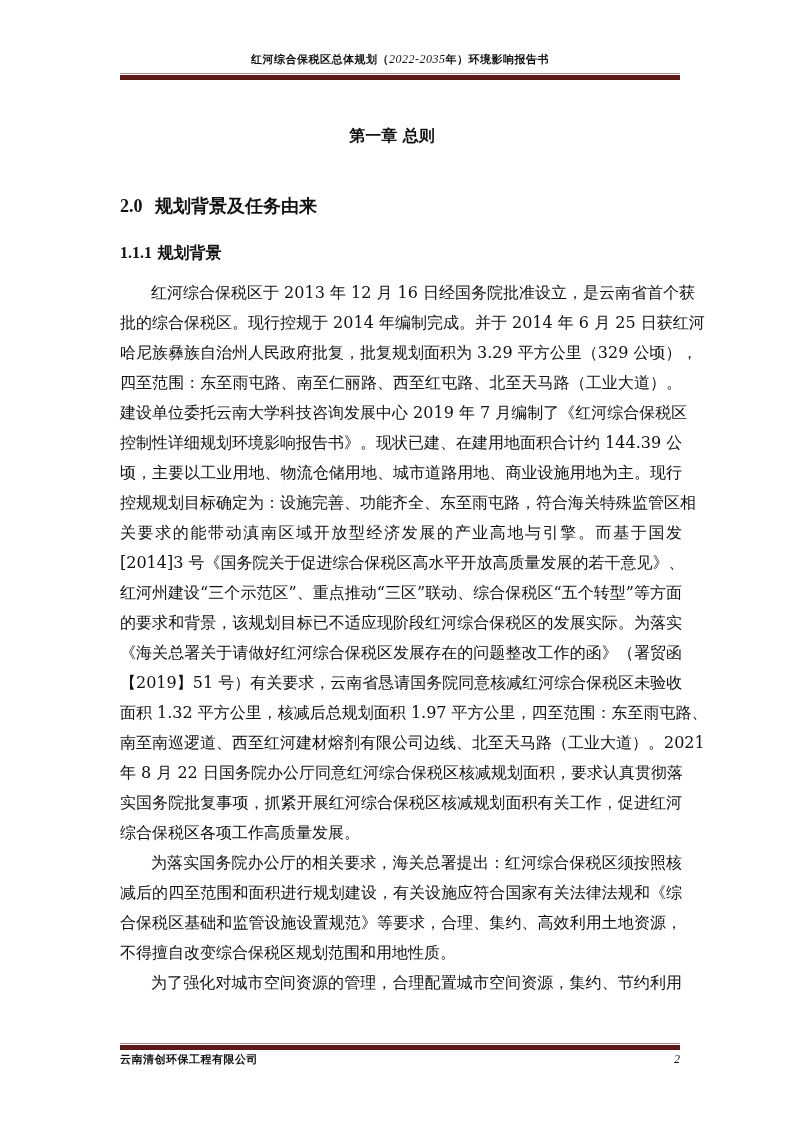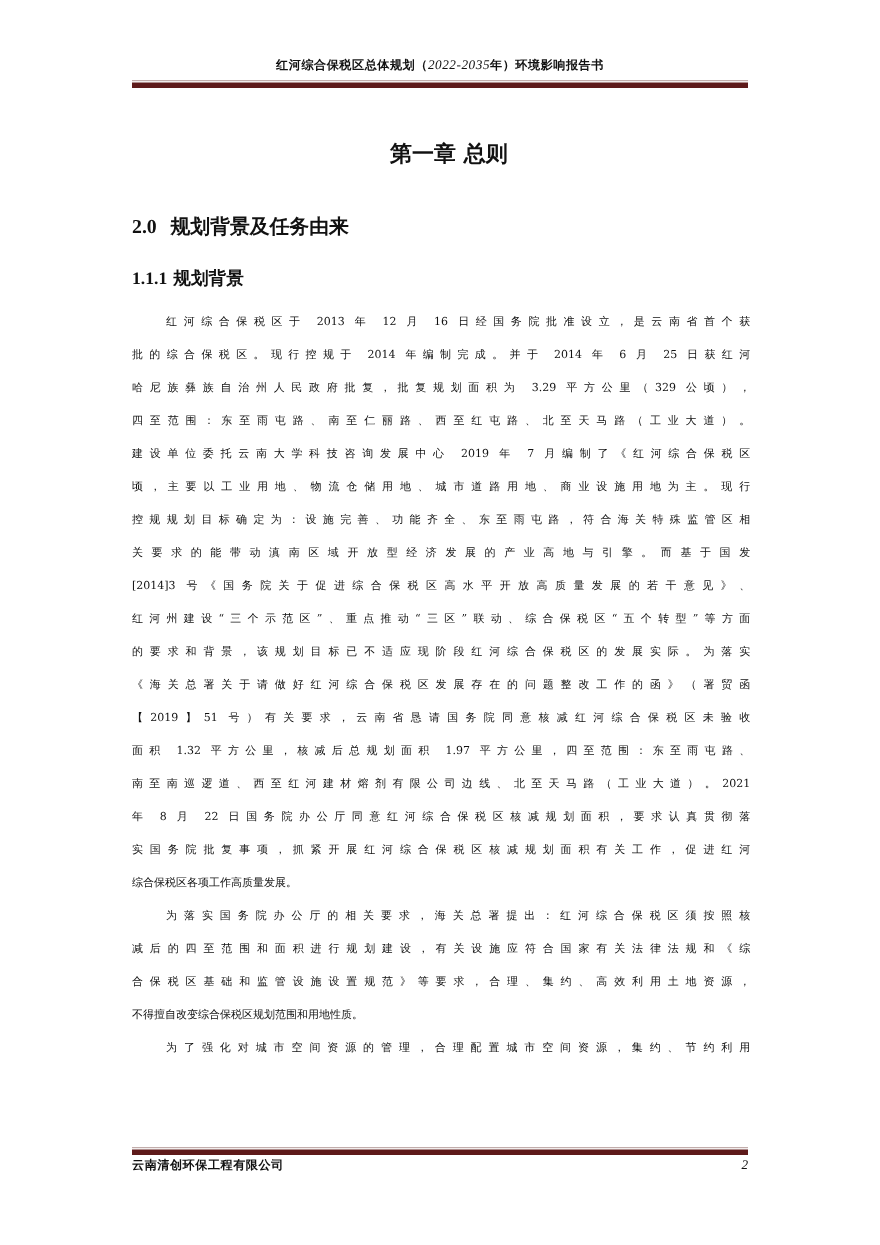--- a/index.html
+++ b/index.html
@@ -10,30 +10,30 @@
   .running-header { position: absolute; left: 120px; width: 560px; top: 52px; text-align: center;
          font-family: "DejaVu Sans", "Liberation Sans", sans-serif; font-size: 11px; font-weight: bold;
          letter-spacing: 0.5px; color: #111; }
   .running-header .years { font-family: "Liberation Serif", serif; font-style: italic; font-weight: normal; font-size: 12px; }
   .rule-top { position: absolute; left: 120px; width: 560px; top: 73px; height: 7px; }
   .rule-bottom { position: absolute; left: 120px; width: 560px; top: 1043px; height: 7px; }
   .rule-thin { height: 1px; background: #a88b88; }
   .rule-gap { height: 1px; background: #fff; }
   .rule-thick { height: 5px; background: #5e1a1a; }
 
-  .chapter-title { position: absolute; left: 128px; width: 560px; top: 126px; text-align: center;
-         font-family: "DejaVu Sans", "Liberation Sans", sans-serif; font-weight: bold; font-size: 20px; }
+  .chapter-title { position: absolute; left: 112px; width: 560px; top: 126px; text-align: center;
+         font-family: "DejaVu Sans", "Liberation Sans", sans-serif; font-weight: bold; font-size: 16px; }
   .h2 { position: absolute; left: 120px; top: 194px; font-family: "DejaVu Sans", "Liberation Sans", sans-serif;
          font-weight: bold; font-size: 18px; }
   .h2 .num, .h3 .num { font-family: "Liberation Serif", serif; }
   .h3 { position: absolute; left: 120px; top: 243px; font-family: "DejaVu Sans", "Liberation Sans", sans-serif;
          font-weight: bold; font-size: 16px; }
 
   .body-text { position: absolute; left: 120px; width: 562px; top: 280px; }
-  .line { height: 30px; line-height: 26px; font-size: 10px; white-space: nowrap;
+  .line { height: 30px; line-height: 26px; font-size: 16px; white-space: nowrap;
           font-family: "DejaVu Serif", "Liberation Serif", serif; text-align: justify; text-align-last: justify; overflow: visible; }
   .line.indent { padding-left: 31px; }
   .line.last { text-align-last: left; }
 
   .running-footer { position: absolute; left: 120px; width: 560px; top: 1052px; height: 16px;
          font-family: "DejaVu Sans", "Liberation Sans", sans-serif; font-size: 11px; font-weight: bold; }
   .running-footer .company { position: absolute; left: 0; top: 0; letter-spacing: 0.5px; }
   .running-footer .page-num { position: absolute; right: 0; top: 0; font-family: "Liberation Serif", serif;
          font-style: italic; font-weight: normal; font-size: 12px; }
 </style>
@@ -60,20 +60,21 @@
   <div class="h3">
     <span class="num">1.1.1</span> <span>规划背景</span>
   </div>
 
   <div class="body-text">
     <div class="line indent">红河综合保税区于 2013 年 12 月 16 日经国务院批准设立，是云南省首个获</div>
     <div class="line">批的综合保税区。现行控规于 2014 年编制完成。并于 2014 年 6 月 25 日获红河</div>
     <div class="line">哈尼族彝族自治州人民政府批复，批复规划面积为 3.29 平方公里（329 公顷），</div>
     <div class="line">四至范围：东至雨屯路、南至仁丽路、西至红屯路、北至天马路（工业大道）。</div>
     <div class="line">建设单位委托云南大学科技咨询发展中心 2019 年 7 月编制了《红河综合保税区</div>
+    <div class="line">控制性详细规划环境影响报告书》。现状已建、在建用地面积合计约 144.39 公</div>
     <div class="line">顷，主要以工业用地、物流仓储用地、城市道路用地、商业设施用地为主。现行</div>
     <div class="line">控规规划目标确定为：设施完善、功能齐全、东至雨屯路，符合海关特殊监管区相</div>
     <div class="line">关要求的能带动滇南区域开放型经济发展的产业高地与引擎。而基于国发</div>
     <div class="line">[2014]3 号《国务院关于促进综合保税区高水平开放高质量发展的若干意见》、</div>
     <div class="line">红河州建设“三个示范区”、重点推动“三区”联动、综合保税区“五个转型”等方面</div>
     <div class="line">的要求和背景，该规划目标已不适应现阶段红河综合保税区的发展实际。为落实</div>
     <div class="line">《海关总署关于请做好红河综合保税区发展存在的问题整改工作的函》（署贸函</div>
     <div class="line">【2019】51 号）有关要求，云南省恳请国务院同意核减红河综合保税区未验收</div>
     <div class="line">面积 1.32 平方公里，核减后总规划面积 1.97 平方公里，四至范围：东至雨屯路、</div>
     <div class="line">南至南巡逻道、西至红河建材熔剂有限公司边线、北至天马路（工业大道）。2021</div>

